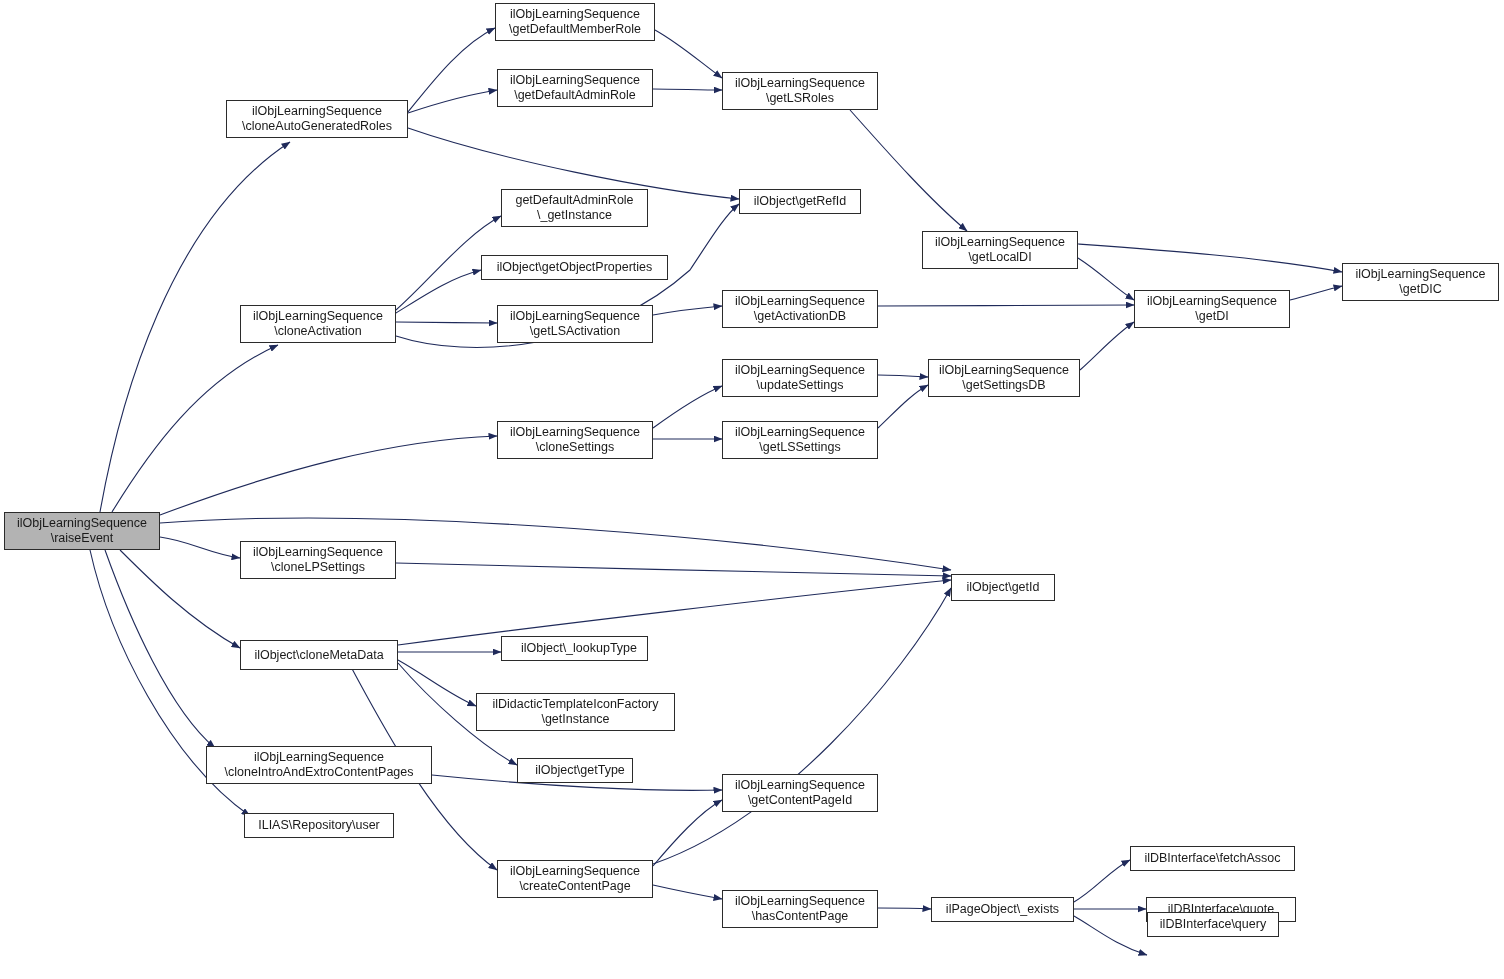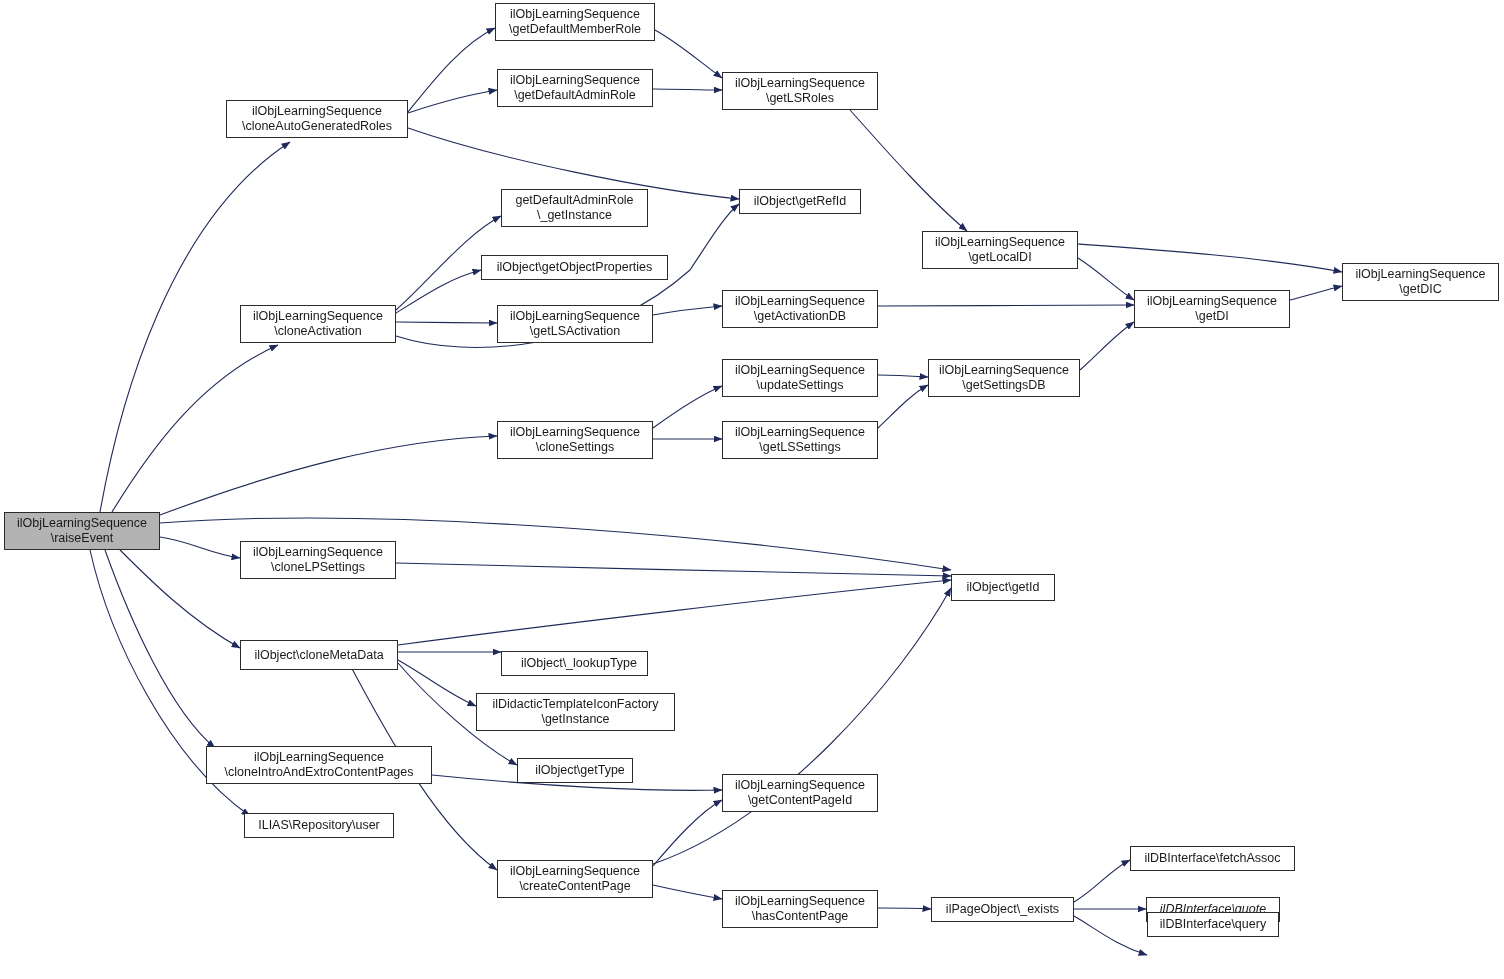--- a/index.html
+++ b/index.html
@@ -117,26 +117,26 @@
       <div class="node" style="left: 240px; top: 305px; width: 156px; height: 38px;"><span>ilObjLearningSequence</span><span>\cloneActivation</span></div>
       <div class="node" style="left: 497px; top: 305px; width: 156px; height: 38px;"><span>ilObjLearningSequence</span><span>\getLSActivation</span></div>
       <div class="node" style="left: 722px; top: 290px; width: 156px; height: 38px;"><span>ilObjLearningSequence</span><span>\getActivationDB</span></div>
       <div class="node" style="left: 722px; top: 359px; width: 156px; height: 38px;"><span>ilObjLearningSequence</span><span>\updateSettings</span></div>
       <div class="node" style="left: 928px; top: 359px; width: 152px; height: 38px;"><span>ilObjLearningSequence</span><span>\getSettingsDB</span></div>
       <div class="node" style="left: 497px; top: 421px; width: 156px; height: 38px;"><span>ilObjLearningSequence</span><span>\cloneSettings</span></div>
       <div class="node" style="left: 722px; top: 421px; width: 156px; height: 38px;"><span>ilObjLearningSequence</span><span>\getLSSettings</span></div>
       <div class="node" style="left: 951px; top: 565px; width: 104px; height: 27px; margin-top: 9px;"><span>ilObject\getId</span></div>
       <div class="node" style="left: 240px; top: 541px; width: 156px; height: 38px;"><span>ilObjLearningSequence</span><span>\cloneLPSettings</span></div>
       <div class="node" style="left: 240px; top: 640px; width: 158px; height: 30px;"><span>ilObject\cloneMetaData</span></div>
-      <div class="node" style="left: 501px; top: 651px; width: 147px; height: 25px; padding-left: 12px;"><span>ilObject\_lookupType</span></div>
+      <div class="node" style="left: 501px; top: 636px; width: 147px; height: 25px; padding-left: 12px;"><span>ilObject\_lookupType</span></div>
       <div class="node" style="left: 476px; top: 693px; width: 199px; height: 38px;"><span>ilDidacticTemplateIconFactory</span><span>\getInstance</span></div>
       <div class="node" style="left: 517px; top: 758px; width: 116px; height: 25px; padding-left: 13px;"><span>ilObject\getType</span></div>
       <div class="node" style="left: 206px; top: 746px; width: 226px; height: 38px;"><span>ilObjLearningSequence</span><span>\cloneIntroAndExtroContentPages</span></div>
       <div class="node" style="left: 244px; top: 813px; width: 150px; height: 25px;"><span>ILIAS\Repository\user</span></div>
       <div class="node" style="left: 722px; top: 774px; width: 156px; height: 38px;"><span>ilObjLearningSequence</span><span>\getContentPageId</span></div>
       <div class="node" style="left: 497px; top: 860px; width: 156px; height: 38px;"><span>ilObjLearningSequence</span><span>\createContentPage</span></div>
       <div class="node" style="left: 722px; top: 890px; width: 156px; height: 38px;"><span>ilObjLearningSequence</span><span>\hasContentPage</span></div>
       <div class="node" style="left: 931px; top: 897px; width: 143px; height: 25px;"><span>ilPageObject\_exists</span></div>
       <div class="node" style="left: 1130px; top: 846px; width: 165px; height: 25px;"><span>ilDBInterface\fetchAssoc</span></div>
-      <div class="node" style="left: 1146px; top: 897px; width: 134px; height: 25px; font-style: italic;"><span>ilDBInterface\quote</span></div>
+      <div class="node" style="left: 1146px; top: 897px; width: 150px; height: 25px;"><span>ilDBInterface\quote</span></div>
       <div class="node" style="left: 1147px; top: 912px; width: 132px; height: 25px;"><span>ilDBInterface\query</span></div>
     </div>
 </div>
 
 </body></html>

